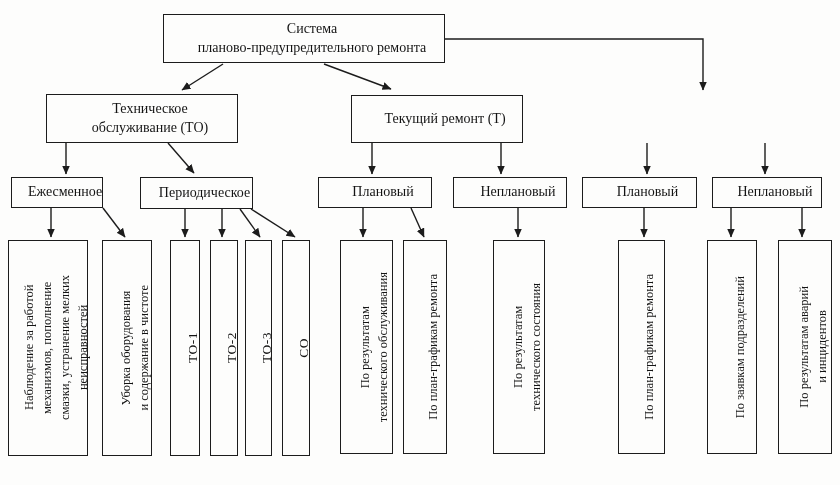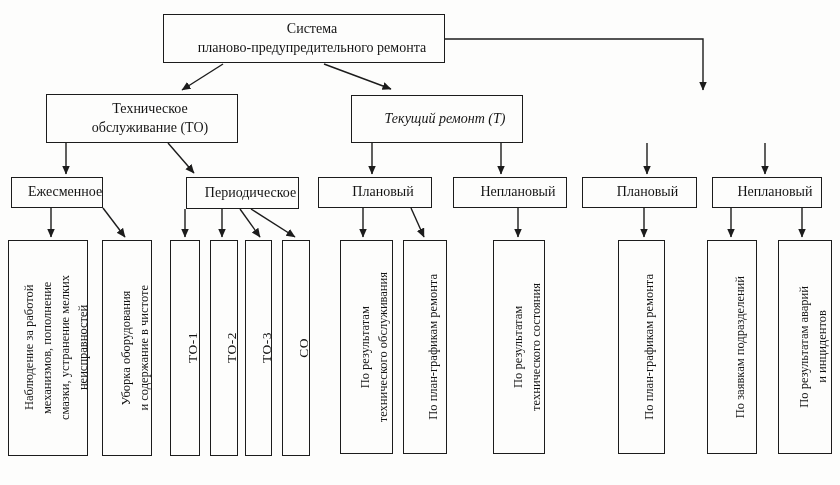--- a/index.html
+++ b/index.html
@@ -82,28 +82,28 @@
 
   <div class="box" style="left:163px;top:14px;width:282px;height:49px;">
     <span>Система
 планово-предупредительного ремонта</span>
   </div>
 
   <div class="box" style="left:46px;top:94px;width:192px;height:49px;justify-content:center;">
     <span>Техническое
 обслуживание (ТО)</span>
   </div>
-  <div class="box" style="left:351px;top:95px;width:172px;height:48px;font-style:italic;">
+  <div class="box" style="left:351px;top:95px;width:172px;height:48px;">
     <span>Текущий ремонт (Т)</span>
   </div>
 
   <div class="box" style="left:11px;top:177px;width:92px;height:31px;">
     <span>Ежесменное</span>
   </div>
-  <div class="box" style="left:140px;top:177px;width:113px;height:32px;margin-left:46px;">
+  <div class="box" style="left:140px;top:177px;width:113px;height:32px;">
     <span>Периодическое</span>
   </div>
   <div class="box" style="left:318px;top:177px;width:114px;height:31px;">
     <span>Плановый</span>
   </div>
   <div class="box" style="left:453px;top:177px;width:114px;height:31px;">
     <span>Неплановый</span>
   </div>
   <div class="box" style="left:582px;top:177px;width:115px;height:31px;">
     <span>Плановый</span>

